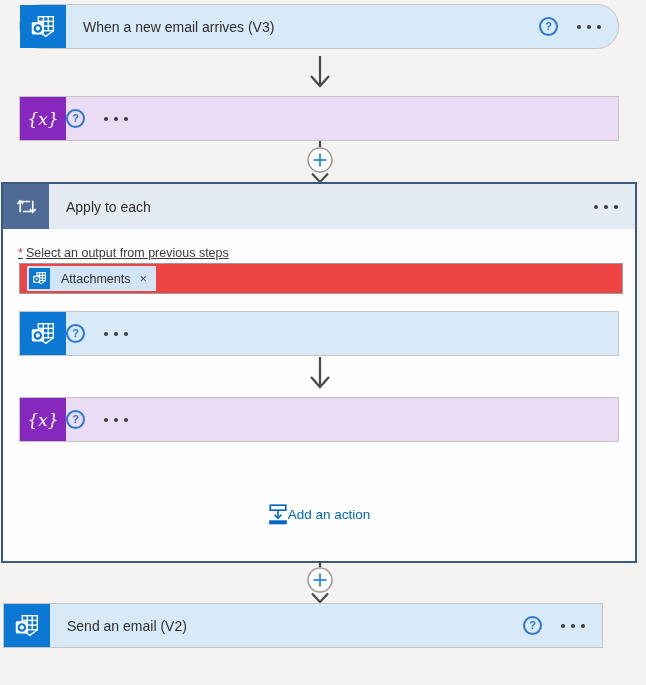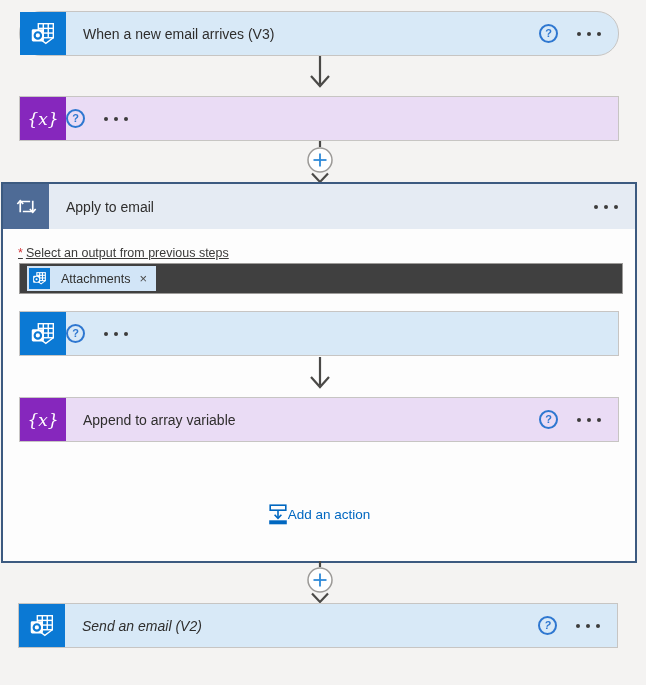--- a/index.html
+++ b/index.html
@@ -33,41 +33,41 @@
   
   .scope { position:absolute; left:1px; top:182px; width:636px; height:381px;
            background:#fdfdfd; border:2px solid var(--scope-border); }
   .scope-header { display:flex; align-items:center; height:45px; background:var(--scope-header-bg); cursor:pointer; }
   .scope-icon { flex:0 0 46px; width:46px; height:45px; background:var(--scope-icon-bg);
                 display:flex; align-items:center; justify-content:center; }
   .scope-title { flex:1; padding-left:17px; font-size:14px; color:#2f2e2d; }
   .field-label { position:absolute; left:15px; top:62px; font-size:12.5px; color:#3b3a39;text-decoration:underline; }
   .req { color:var(--required-red); margin-right:3px; }
   .token-input { position:absolute; left:16px; top:79px; width:604px; height:31px;
-                 background:#404040; border:1px solid #9d9b99; display:flex; align-items:center;
+                 background:#ef4444; border:1px solid #9d9b99; display:flex; align-items:center;
                  padding-left:7px; cursor:text; }
   .token { display:flex; align-items:center; height:25px; background:var(--token-bg); padding-right:9px; cursor:pointer; }
   .token .mini-icon { width:21px; height:21px; background:var(--outlook-blue); margin:2px;
                       display:flex; align-items:center; justify-content:center; }
   .token-label { font-size:12.5px; color:#2f2e2d; margin-left:9px; }
   .token-close { font-size:13px; color:#4b4a49; margin-left:9px; cursor:pointer; }
   .add-action-row { position:absolute; left:0; right:0; top:320px; display:flex;
                     align-items:center; justify-content:center; cursor:pointer; }
   .add-action-row .stroke-b { stroke:var(--link-blue); fill:none; stroke-width:1.6; }
   .add-action-row .fill-b   { fill:var(--link-blue); }
   .add-action-label { color:var(--link-blue); font-size:13.5px; }
 
   .white-stroke { stroke:#fff; fill:none; }
 </style>
 </head>
 <body>
 
 <div class="canvas">
 
-  <div class="card blue" style="left:19px; top:11px;border-radius:22px;">
+  <div class="card blue" style="left:19px; top:4px;border-radius:22px;">
     <div class="card-icon outlook">
       <svg width="30" height="30" viewBox="0 0 32 32">
         <g class="white-stroke" stroke-width="1.5">
           <rect x="11" y="5" width="16" height="15"></rect>
           <line x1="16.3" y1="5" x2="16.3" y2="20"></line>
           <line x1="21.6" y1="5" x2="21.6" y2="20"></line>
           <line x1="11" y1="10" x2="27" y2="10"></line>
           <line x1="11" y1="15" x2="27" y2="15"></line>
           <path d="M11 20 L19 26 L27 20"></path>
         </g>
@@ -118,21 +118,21 @@
       <div class="scope-icon">
         <svg width="25" height="25" viewBox="0 0 24 24">
           <g class="white-stroke" stroke-width="1.6">
             <path d="M6 17.5 V7.2 H15.5"></path>
             <path d="M3.2 9.6 L6 6.4 L8.8 9.6"></path>
             <path d="M18 6.5 V16.8 H8.5"></path>
             <path d="M15.2 14.4 L18 17.6 L20.8 14.4"></path>
           </g>
         </svg>
       </div>
-      <div class="scope-title">Apply to email</div>
+      <div class="scope-title">Apply to each</div>
       <div class="dots">
           <i></i>
           <i></i>
           <i></i>
         </div>
     </div>
 
     <div class="field-label"><span class="req">*</span><span>Select an output from previous steps</span></div>
 
     <div class="token-input">
@@ -183,21 +183,20 @@
 
     <svg class="conn" style="left:303px; top:173px;" width="28" height="39">
       <line class="wire" x1="14" y1="0" x2="14" y2="28"></line>
       <path class="wire" d="M5 20 L14 30 L23 20"></path>
     </svg>
 
     <div class="card purple" style="left:16px; top:213px;">
       <div class="card-icon variable">
         <span class="fx-glyph">{x}</span>
       </div>
-      <div class="card-title">Append to array variable</div>
       <div class="help-btn">
           <span>?</span>
         </div>
       <div class="dots">
           <i></i>
           <i></i>
           <i></i>
         </div>
     </div>
 
@@ -213,21 +212,21 @@
   </div>
 
   <svg class="conn" style="left:302px; top:561px;" width="36" height="42">
     <line class="wire" x1="18" y1="0" x2="18" y2="6"></line>
     <circle class="circ" cx="18" cy="19" r="12"></circle>
     <line class="plus" x1="18" y1="12.5" x2="18" y2="25.5"></line>
     <line class="plus" x1="11.5" y1="19" x2="24.5" y2="19"></line>
     <path class="wire" d="M10 32.5 L18 41 L26 32.5"></path>
   </svg>
 
-  <div class="card blue" style="left:18px; top:603px;font-style:italic;">
+  <div class="card blue" style="left:3px; top:603px;">
     <div class="card-icon outlook">
       <svg width="30" height="30" viewBox="0 0 32 32">
         <g class="white-stroke" stroke-width="1.5">
           <rect x="11" y="5" width="16" height="15"></rect>
           <line x1="16.3" y1="5" x2="16.3" y2="20"></line>
           <line x1="21.6" y1="5" x2="21.6" y2="20"></line>
           <line x1="11" y1="10" x2="27" y2="10"></line>
           <line x1="11" y1="15" x2="27" y2="15"></line>
           <path d="M11 20 L19 26 L27 20"></path>
         </g>

